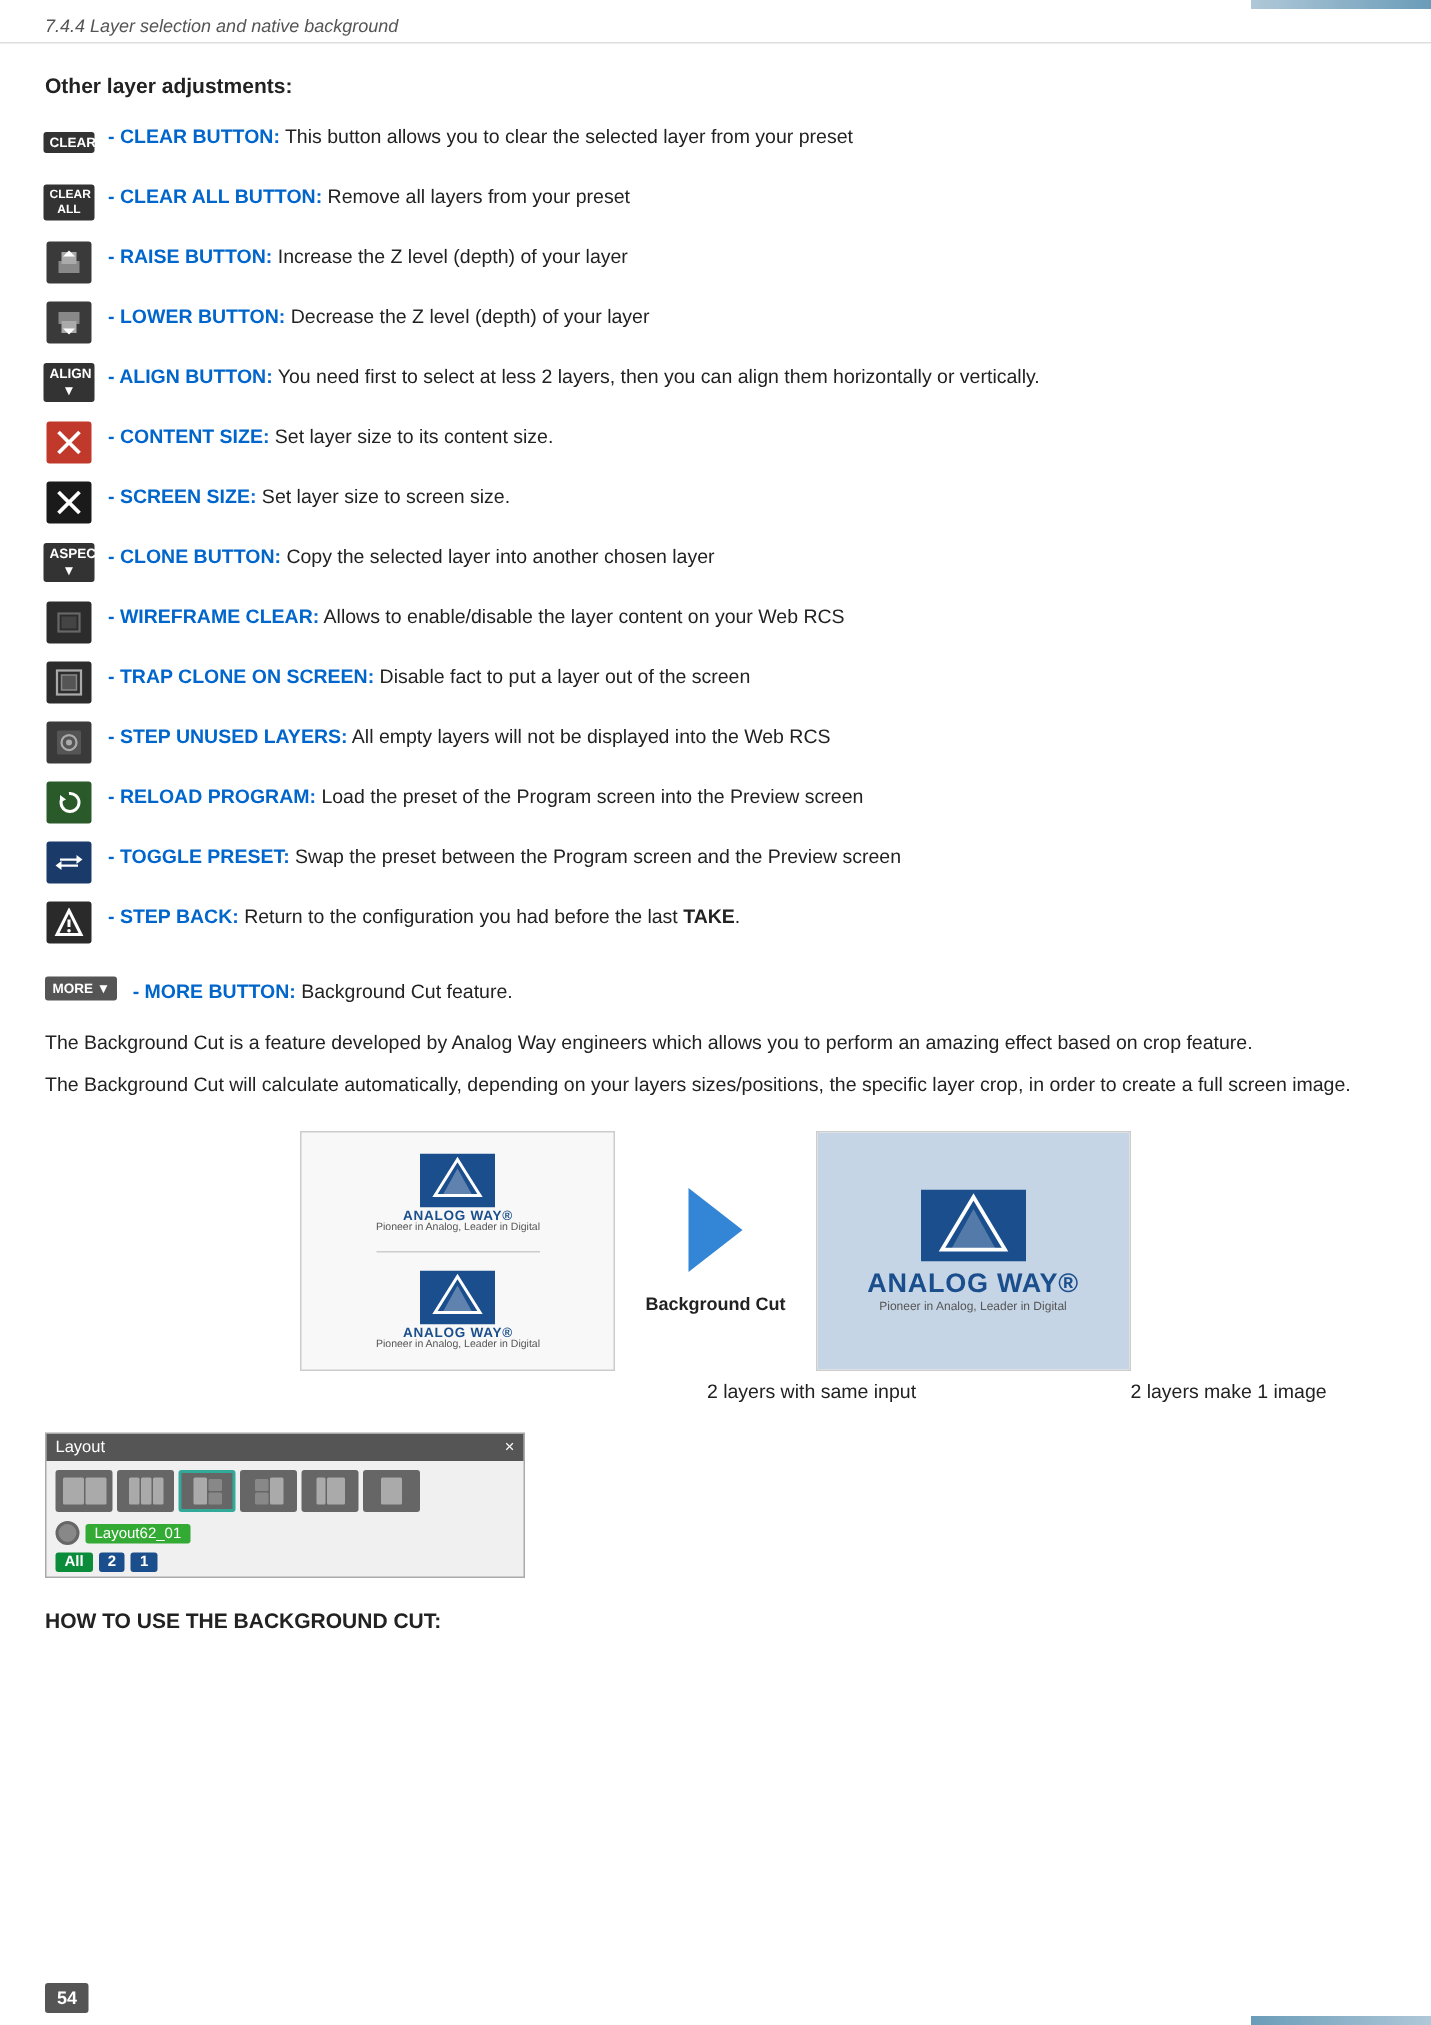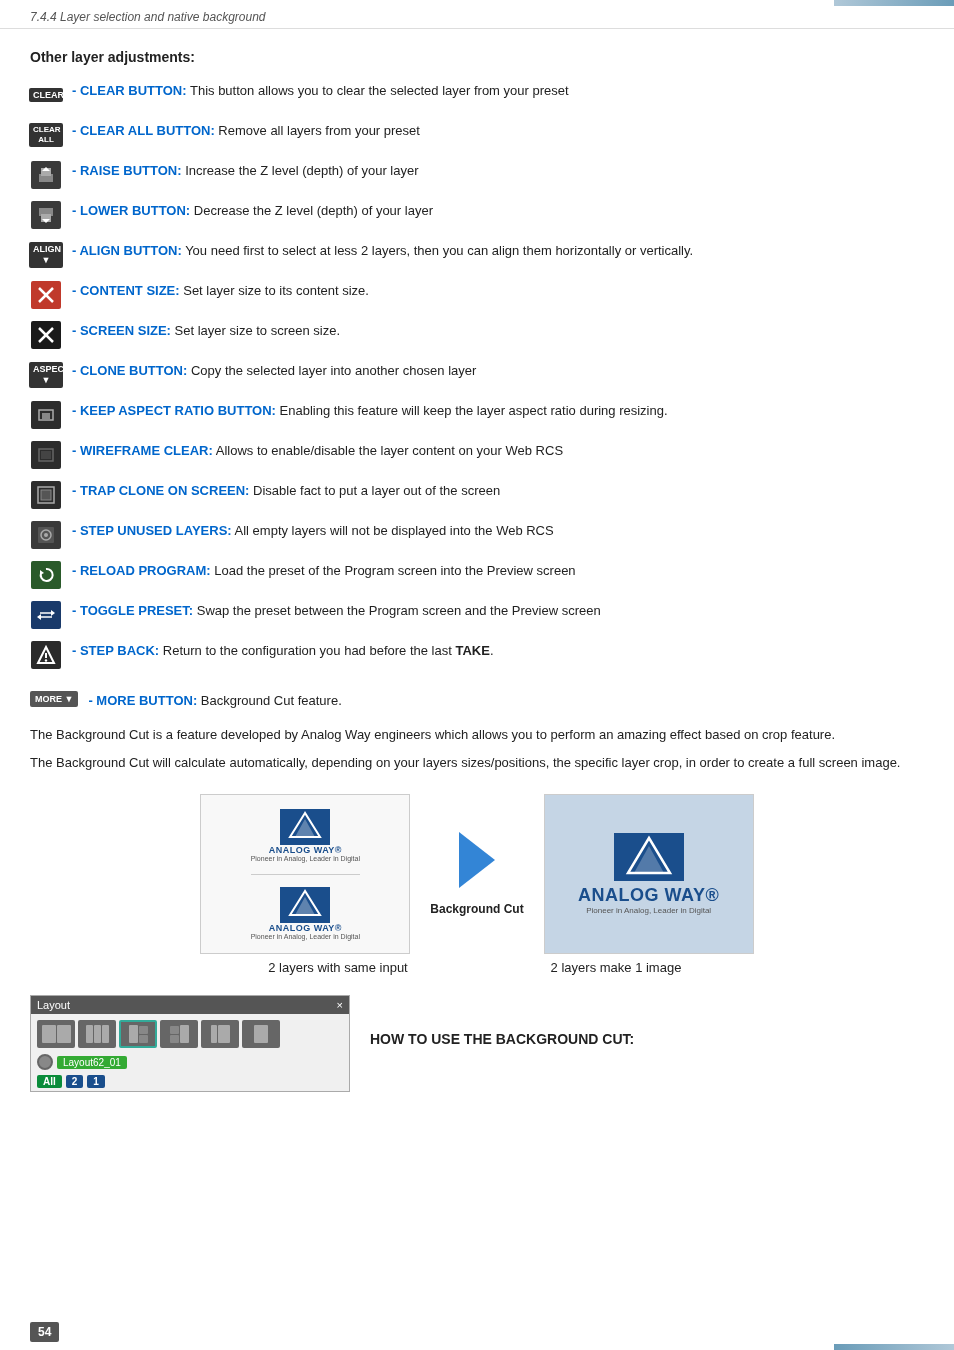--- a/index.html
+++ b/index.html
@@ -200,34 +200,35 @@
       height: 160px;
       display: flex;
       flex-direction: column;
       align-items: center;
       justify-content: center;
       overflow: hidden;
     }
 
     .images-captions {
       display: flex;
-      justify-content: center;
+      justify-content: flex-end;
       gap: 4px;
       margin-bottom: 20px;
     }
 
     .caption-left { width: 210px; text-align: center; }
     .caption-right { width: 210px; text-align: center; }
 
     
     .bottom-section {
       display: flex;
-      align-items: center;
+      align-items: flex-start;
       gap: 20px;
       margin-top: 10px;
+      flex-direction: column;
     }
 
     .layout-panel {
       width: 320px;
       border: 1px solid #aaa;
       background: #f0f0f0;
       flex-shrink: 0;
     }
 
     .layout-header {
@@ -482,33 +483,20 @@
 
     <li class="item-row">
       <div class="item-icon">
         <div class="btn-label dark">ASPECT ▼</div>
       </div>
       <div class="item-text">
         <span class="keyword">- CLONE BUTTON:</span> Copy the selected layer into another chosen layer
       </div>
     </li>
 
-    <li class="item-row">
-      <div class="item-icon">
-        <div class="icon-square" style="background:#2c2c2c;">
-          <svg width="20" height="20" viewBox="0 0 20 20">
-            <rect x="3" y="5" width="14" height="10" fill="none" stroke="#aaa" stroke-width="1.5"></rect>
-            <rect x="6" y="8" width="8" height="6" fill="#888"></rect>
-          </svg>
-        </div>
-      </div>
-      <div class="item-text">
-        <span class="keyword">- KEEP ASPECT RATIO BUTTON:</span> Enabling this feature will keep the layer aspect ratio during resizing.
-      </div>
-    </li>
 
     <li class="item-row">
       <div class="item-icon">
         <div class="icon-square" style="background:#2c2c2c;">
           <svg width="20" height="20" viewBox="0 0 20 20">
             <rect x="3" y="4" width="14" height="12" fill="none" stroke="#666" stroke-width="1.5"></rect>
             <rect x="5" y="6" width="10" height="8" fill="#444"></rect>
           </svg>
         </div>
       </div>

